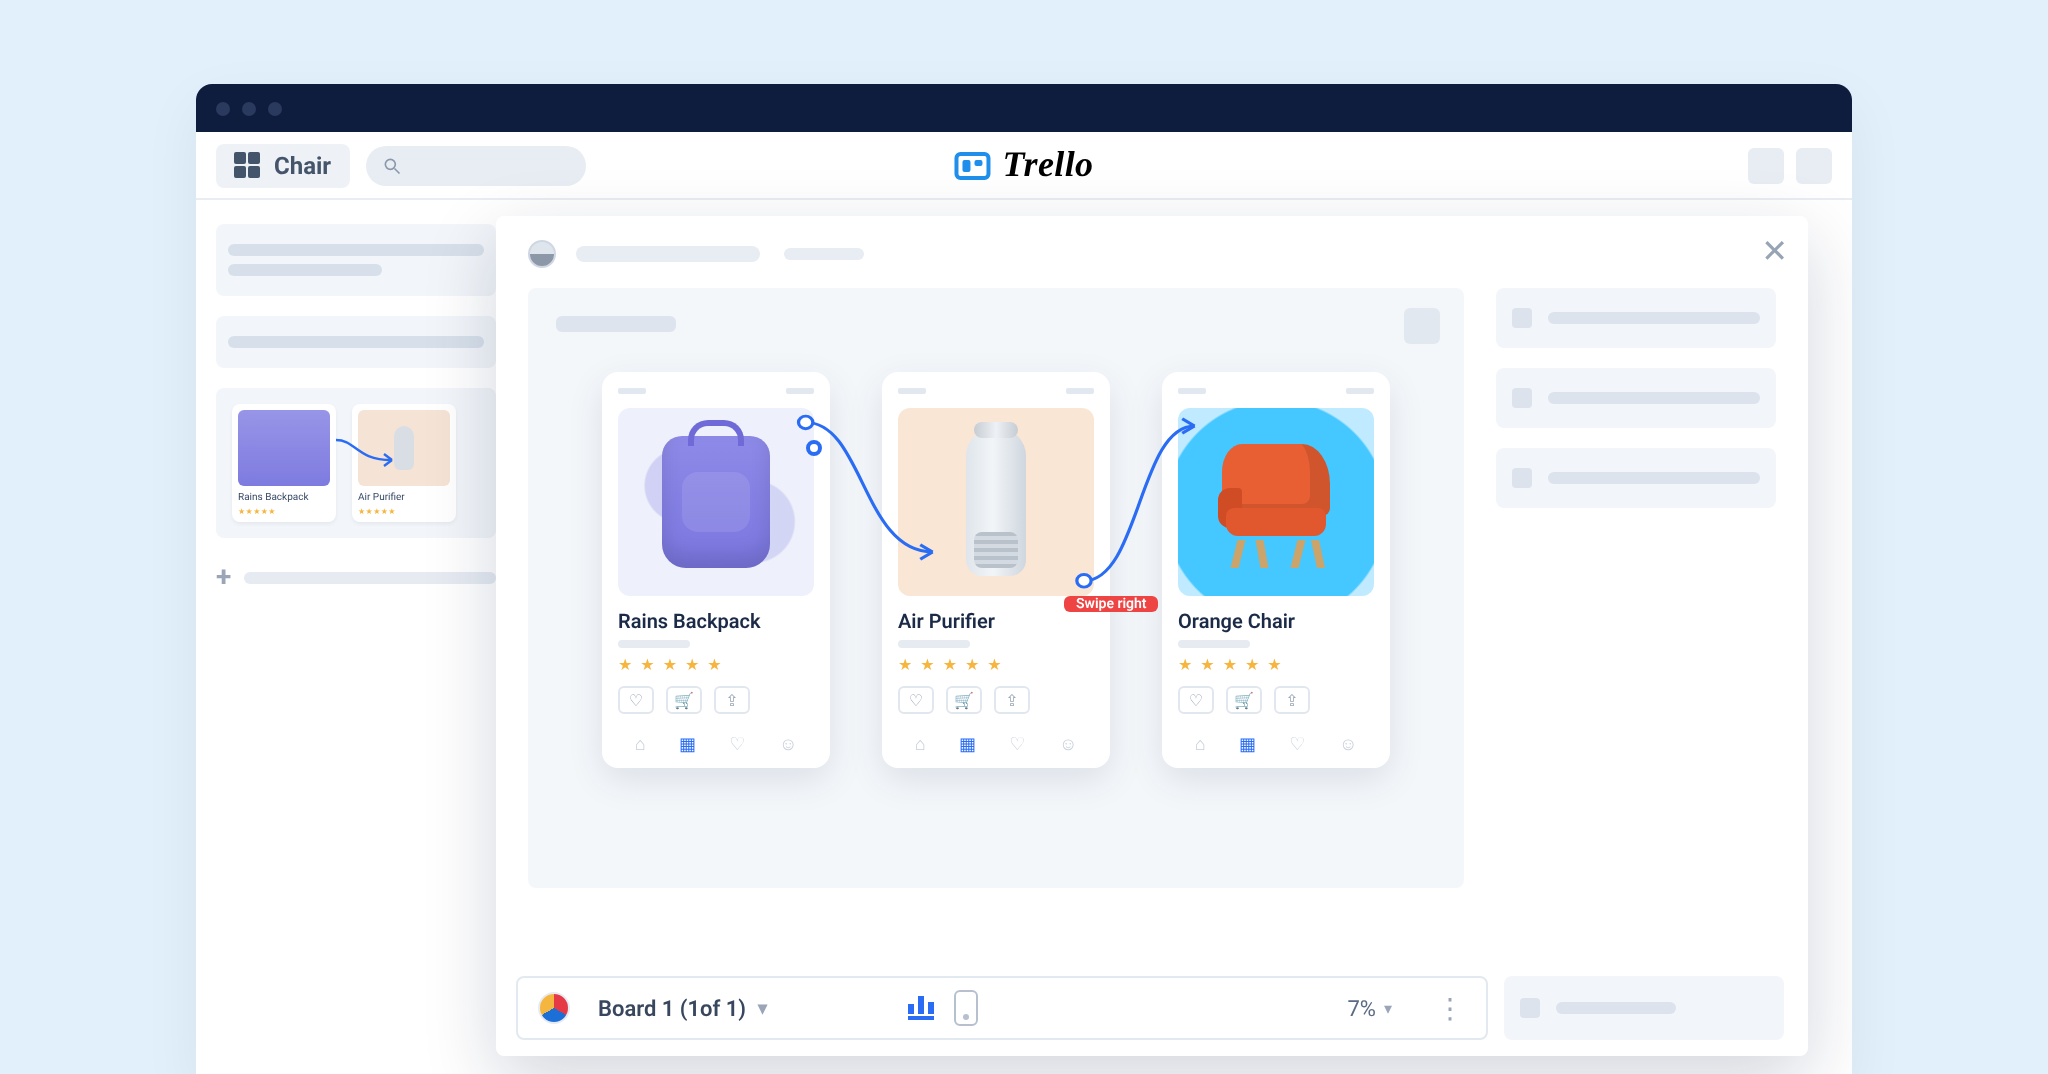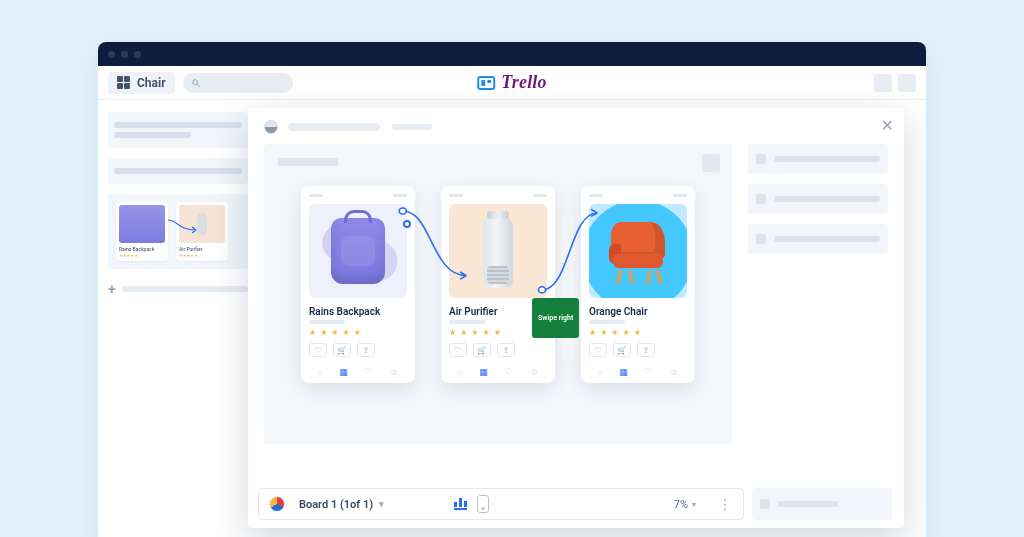--- a/index.html
+++ b/index.html
@@ -43,21 +43,21 @@
   .icon-board {
     width: 13px; height: 13px; display: grid; grid-template-columns: 1fr 1fr; grid-template-rows: 1fr 1fr; gap: 1px;
   }
   .icon-board span { background:#44546a; border-radius:1px; }
   .search { margin-left: 8px; width: 110px; height: 20px; border-radius: 10px; background:#e8edf3; display:flex; align-items:center; padding:0 8px; color:#8b98ab; }
   .search svg { width:10px; height:10px; }
   .brand { position:absolute; left:50%; transform:translateX(-50%); display:flex; align-items:center; gap:6px; }
   .brand-mark { width:18px; height:14px; border:2px solid #1f8feb; border-radius:3px; display:grid; grid-template-columns:1fr 1fr; gap:2px; padding:2px; }
   .brand-mark span{ background:#1f8feb; border-radius:1px; }
   .brand-mark span:nth-child(2){ height:60%; }
-  .brand-word { font-style: italic; font-weight: 700; font-size: 18px; color:#701a75; letter-spacing:.2px; font-family: "Brush Script MT", "Segoe Script", cursive; }
+  .brand-word { font-style: italic; font-weight: 700; font-size: 18px; color:#000000; letter-spacing:.2px; font-family: "Brush Script MT", "Segoe Script", cursive; }
   .appbar-right { margin-left:auto; display:flex; gap:6px; }
   .sq { width:18px; height:18px; background:#e8edf3; border-radius:3px; }
 
   
   .workspace { position: relative; height: 440px; background:#fff; }
 
   
   .leftpanel {
     position:absolute; left:10px; top:12px; width:140px;
   }
@@ -149,21 +149,21 @@
   .phone .p-sub{ width:36px; height:4px; background:#e6ebf2; border-radius:2px; margin-top:3px; }
   .phone .p-stars{ color:#f6b53f; font-size:8px; margin-top:4px; letter-spacing:1px; }
   .phone .p-actions{ display:flex; gap:6px; margin-top:6px; }
   .p-act{ width:18px; height:14px; border:1px solid #e1e7ef; border-radius:3px; display:flex; align-items:center; justify-content:center; color:#9aa6b7; font-size:8px; }
   .p-nav{ margin-top:10px; display:flex; justify-content:space-around; color:#c6cfdb; font-size:9px; }
   .p-nav .active{ color:#2a6df4; }
 
   
   .swipe-chip {
     position:absolute; left:254px; top:112px;
-    background:#15803d; color:#fff; border-radius:3px; padding:16px 6px; font-size:7px; font-weight:600;
+    background:#ef4444; color:#fff; border-radius:3px; padding:0 6px; font-size:7px; font-weight:600;
     white-space:nowrap;
   }
 
   
   .flow-svg{ position:absolute; left:0; top:0; width:100%; height:100%; pointer-events:none; }
 
   
   .modal-right { width:140px; display:flex; flex-direction:column; gap:10px; }
   .mr-item { background:#f2f5f9; border-radius:4px; height:30px; padding:7px 8px; display:flex; align-items:center; gap:8px; }
   .mr-item .mic{ width:10px; height:10px; background:#dce3ec; border-radius:2px; }

